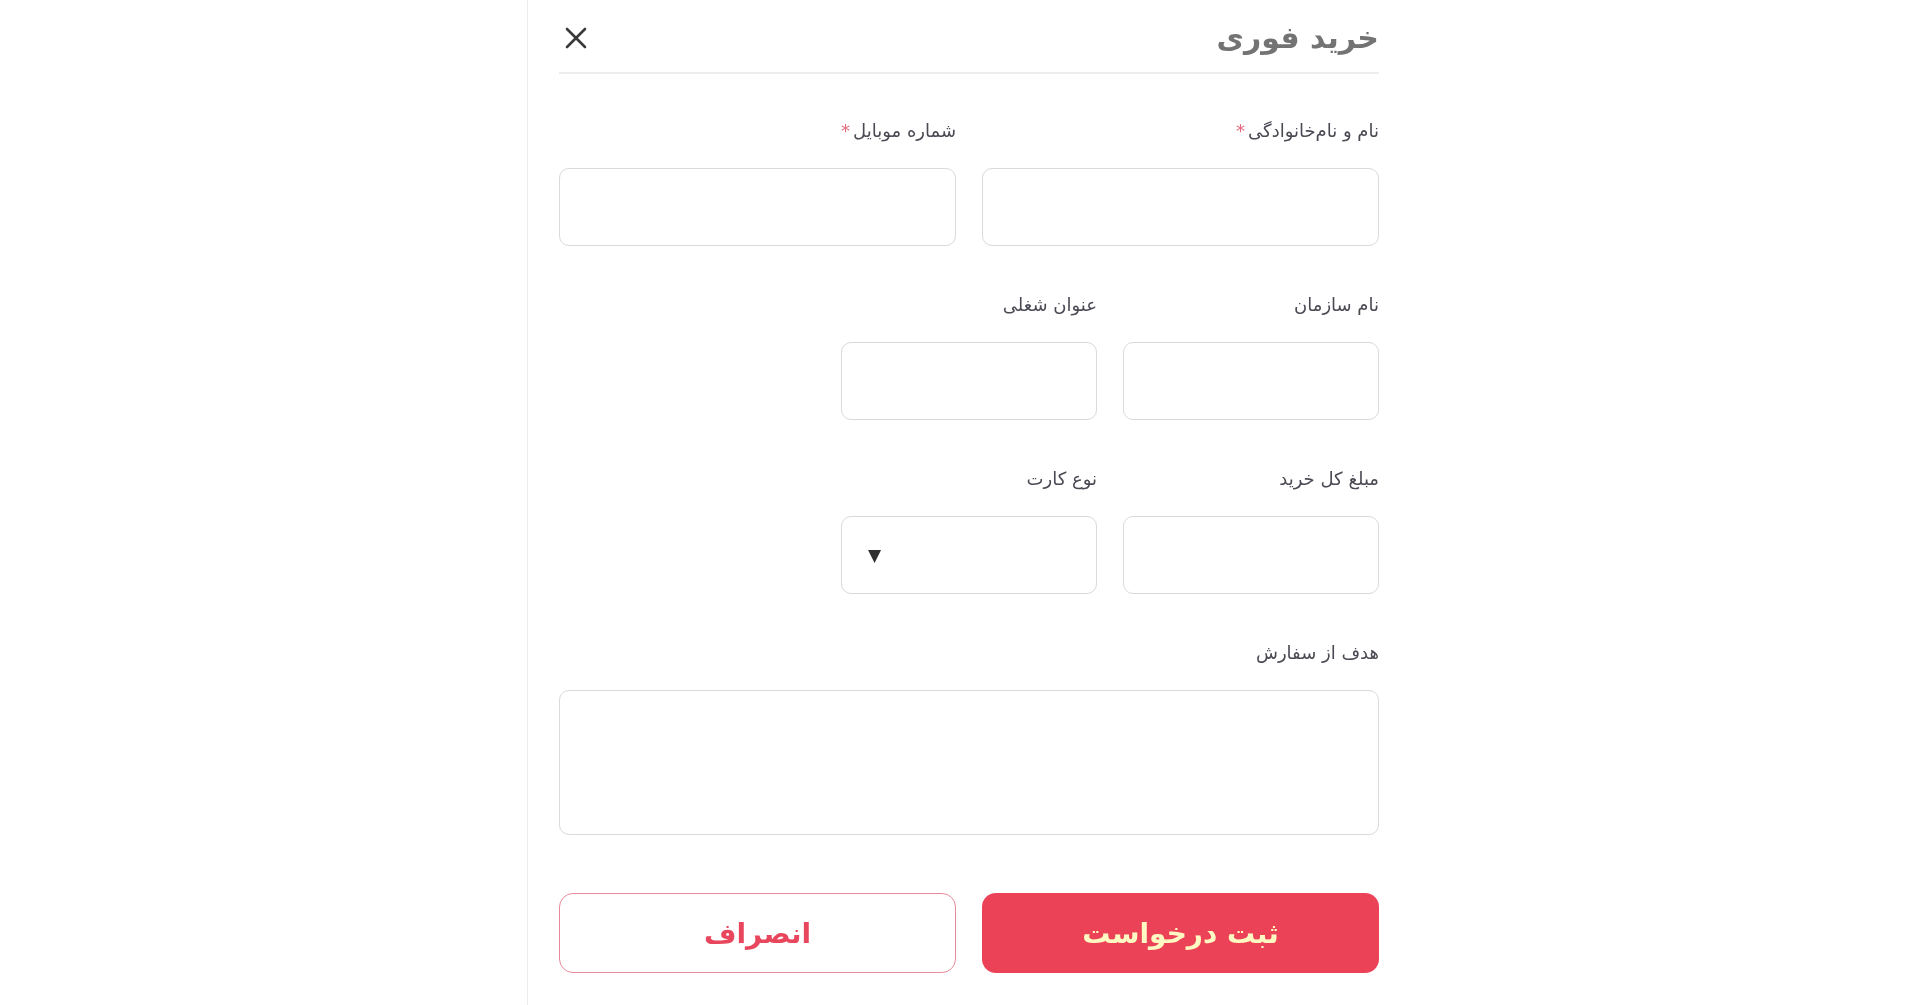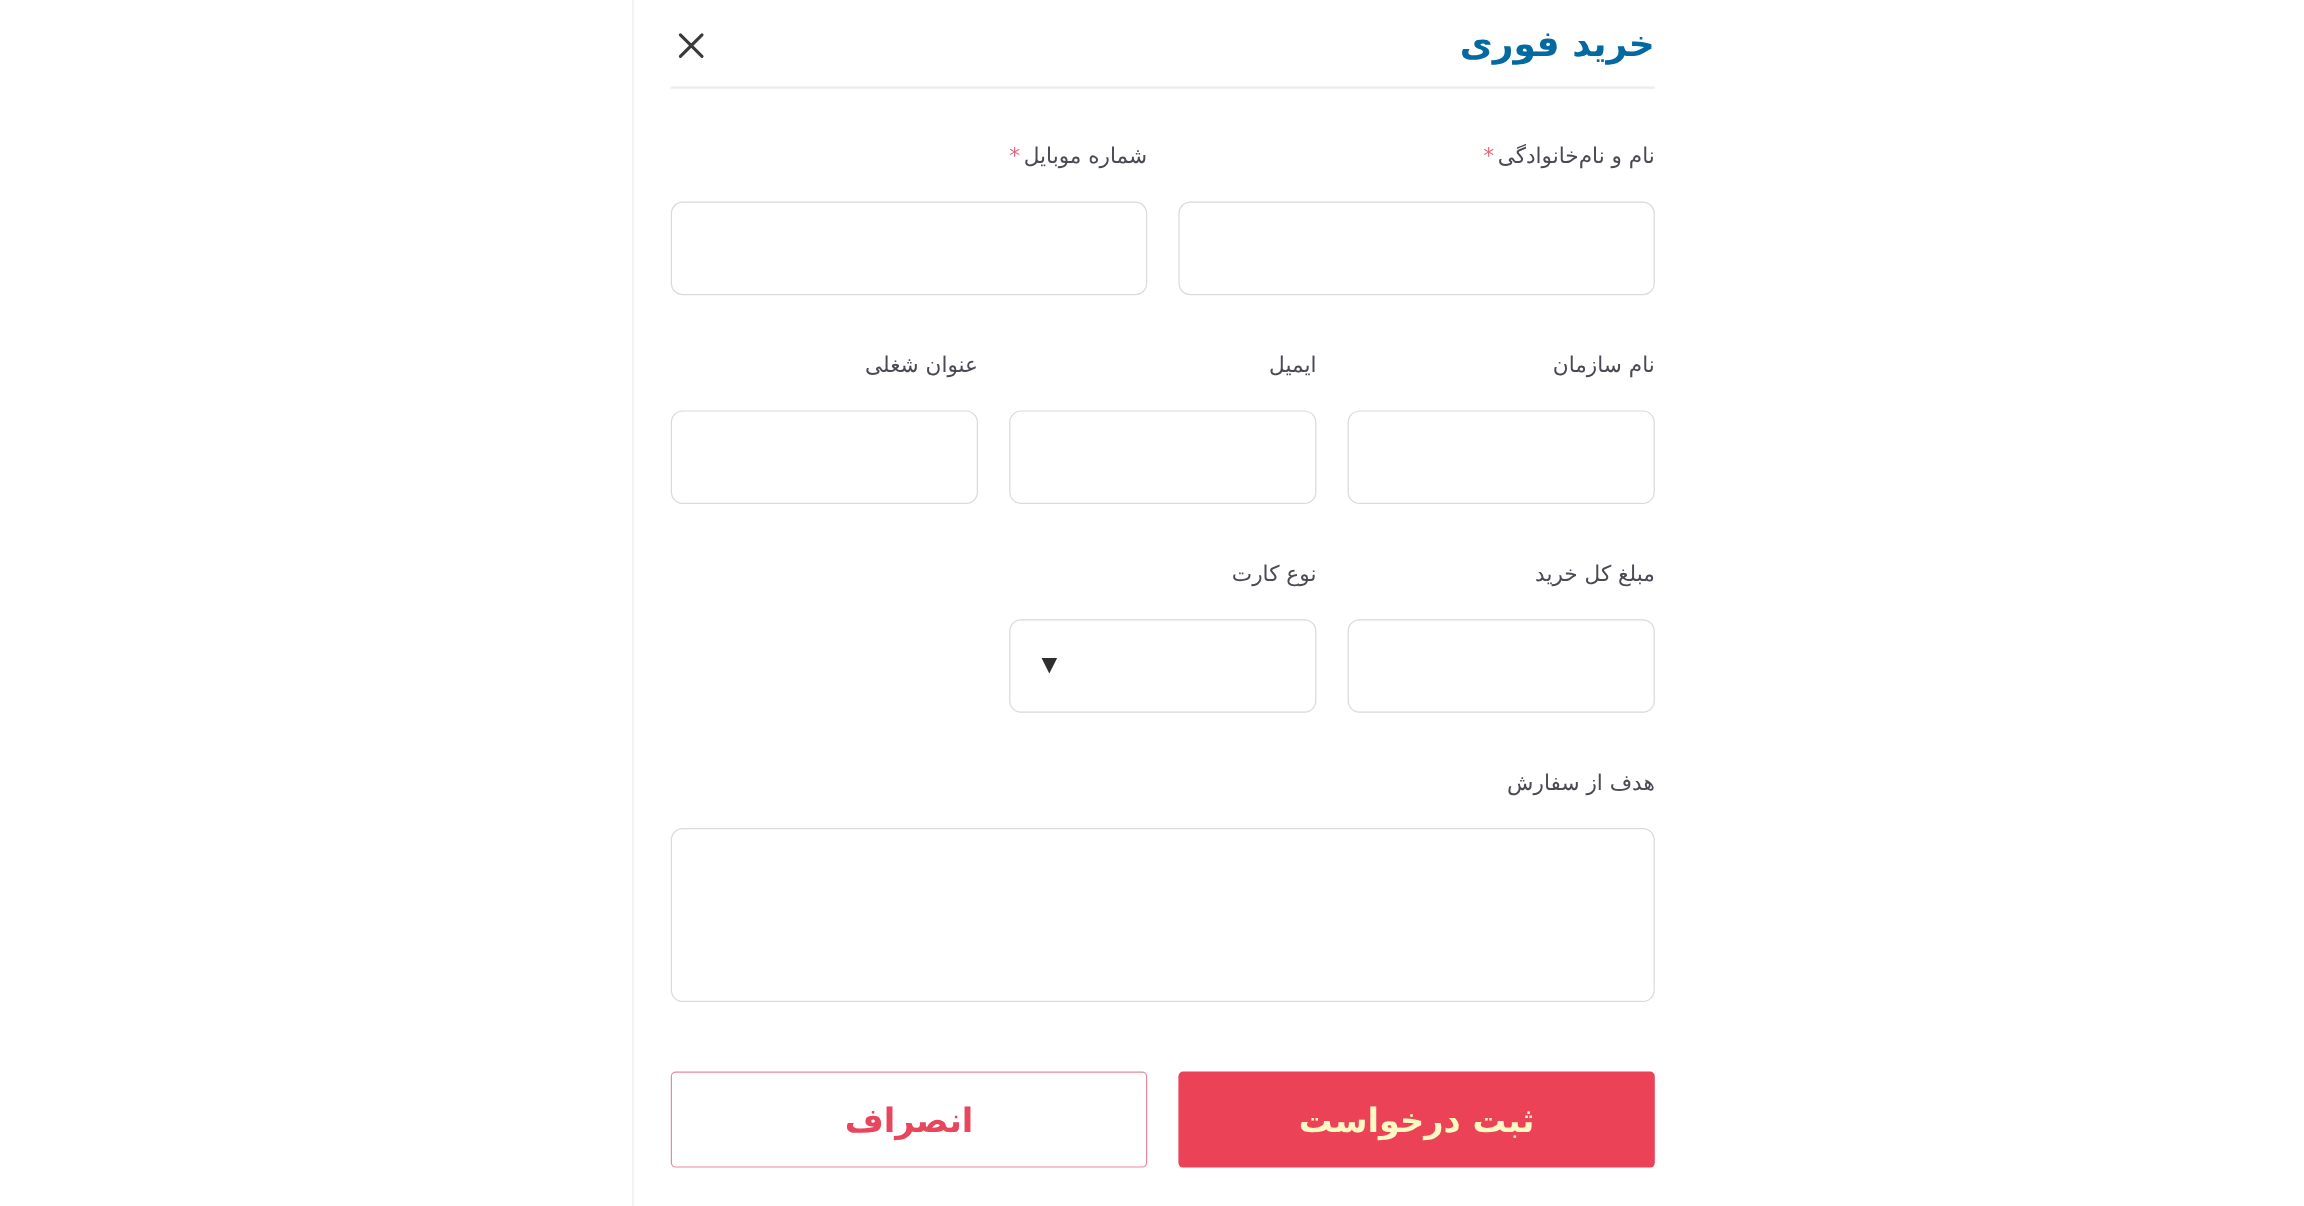--- a/index.html
+++ b/index.html
@@ -19,21 +19,21 @@
   .modal-header {
     display: flex;
     justify-content: space-between;
     align-items: center;
     padding-top: 16px;
     height: 60px;
   }
   .modal-title {
     font-size: 30px;
     font-weight: 600;
-    color: #0369a1;
+    color: #737373;
     line-height: 44px;
   }
   .close-btn {
     background: none;
     border: none;
     cursor: pointer;
     width: 34px; height: 34px;
     display: flex; align-items: center; justify-content: center;
     padding: 0;
   }
@@ -98,21 +98,21 @@
     resize: none;
     font-size: 26px;
     color: #33333b;
     padding: 18px 22px;
     font-family: "DejaVu Sans", sans-serif;
   }
 
   .btn-row { margin-top: 54px; }
   .btn {
     height: 80px;
-    border-radius: 4px;
+    border-radius: 14px;
     font-size: 28px;
     font-weight: 700;
     cursor: pointer;
     font-family: "DejaVu Sans", sans-serif;
     display: flex; align-items: center; justify-content: center;
   }
   .btn-submit {
     background: #ec4257;
     border: none;
     color: #fef9c3;
@@ -152,24 +152,20 @@
       <input class="text-input" type="text" value="" style="">
     </div>
   </div>
 
   <div class="row cols-3 mt-row">
     <div>
       <label class="field-label">نام سازمان</label>
       <input class="text-input" type="text" value="" style="">
     </div>
     <div>
-      <label class="field-label">ایمیل</label>
-      <input class="text-input" type="text" value="" style="">
-    </div>
-    <div>
       <label class="field-label">عنوان شغلی</label>
       <input class="text-input" type="text" value="" style="">
     </div>
   </div>
 
   <div class="row cols-3 mt-row">
     <div>
       <label class="field-label">مبلغ کل خرید</label>
       <input class="text-input" type="text" value="" style="">
     </div>

